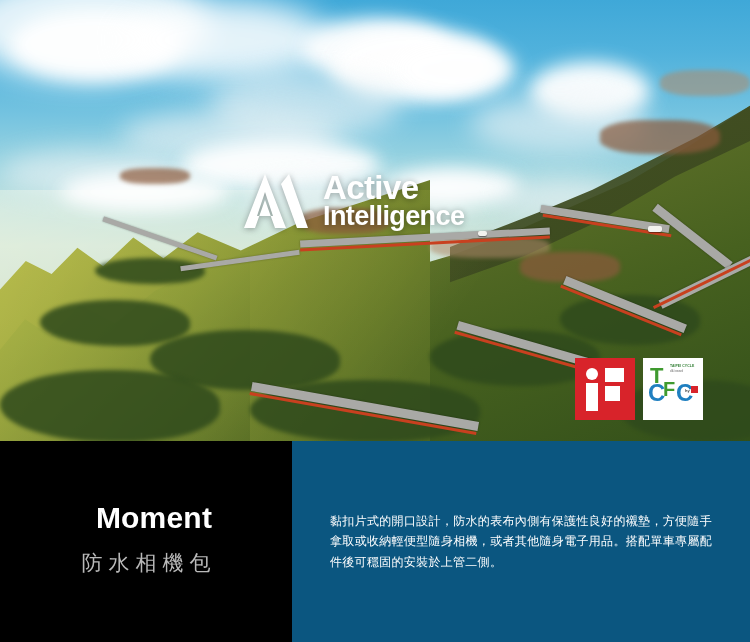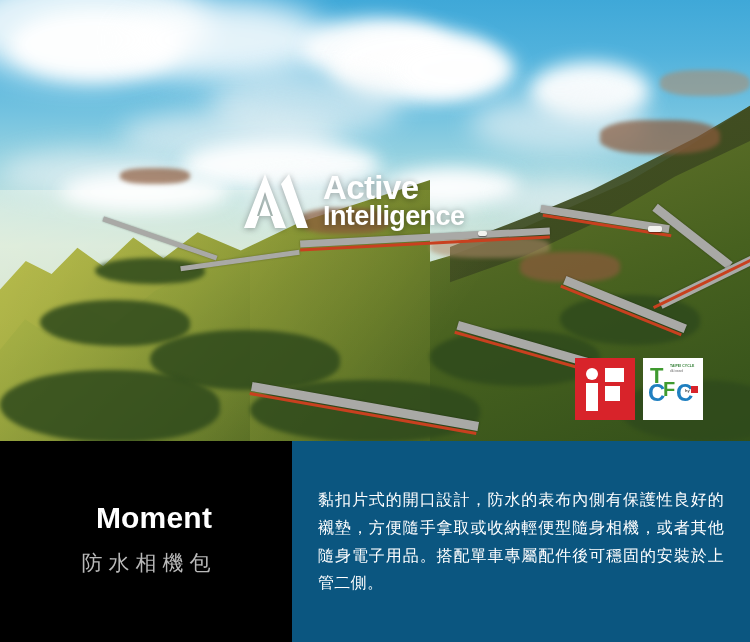--- a/index.html
+++ b/index.html
@@ -151,22 +151,22 @@
   .prod-sub{
     color:#b9b9b9;font-size:21px;font-weight:400;letter-spacing:6px;margin:0;
     padding-left:6px;
   }
   .panel-right{
     flex:1;height:201px;background:#0b5680;
     display:flex;align-items:center;
     box-sizing:border-box;padding:0 26px 0 26px;
   }
   .desc{
-    color:#ffffff;font-size:16px;line-height:1.72;
-    letter-spacing:.3px;text-align:justify;margin:0;
+    color:#ffffff;font-size:12px;line-height:1.72;
+    letter-spacing:.3px;text-align:justify;margin:12px;
   }
 </style>
 </head>
 <body>
 
 <div class="page">
 
   <div class="hero">
 
     <div class="sky"></div>

